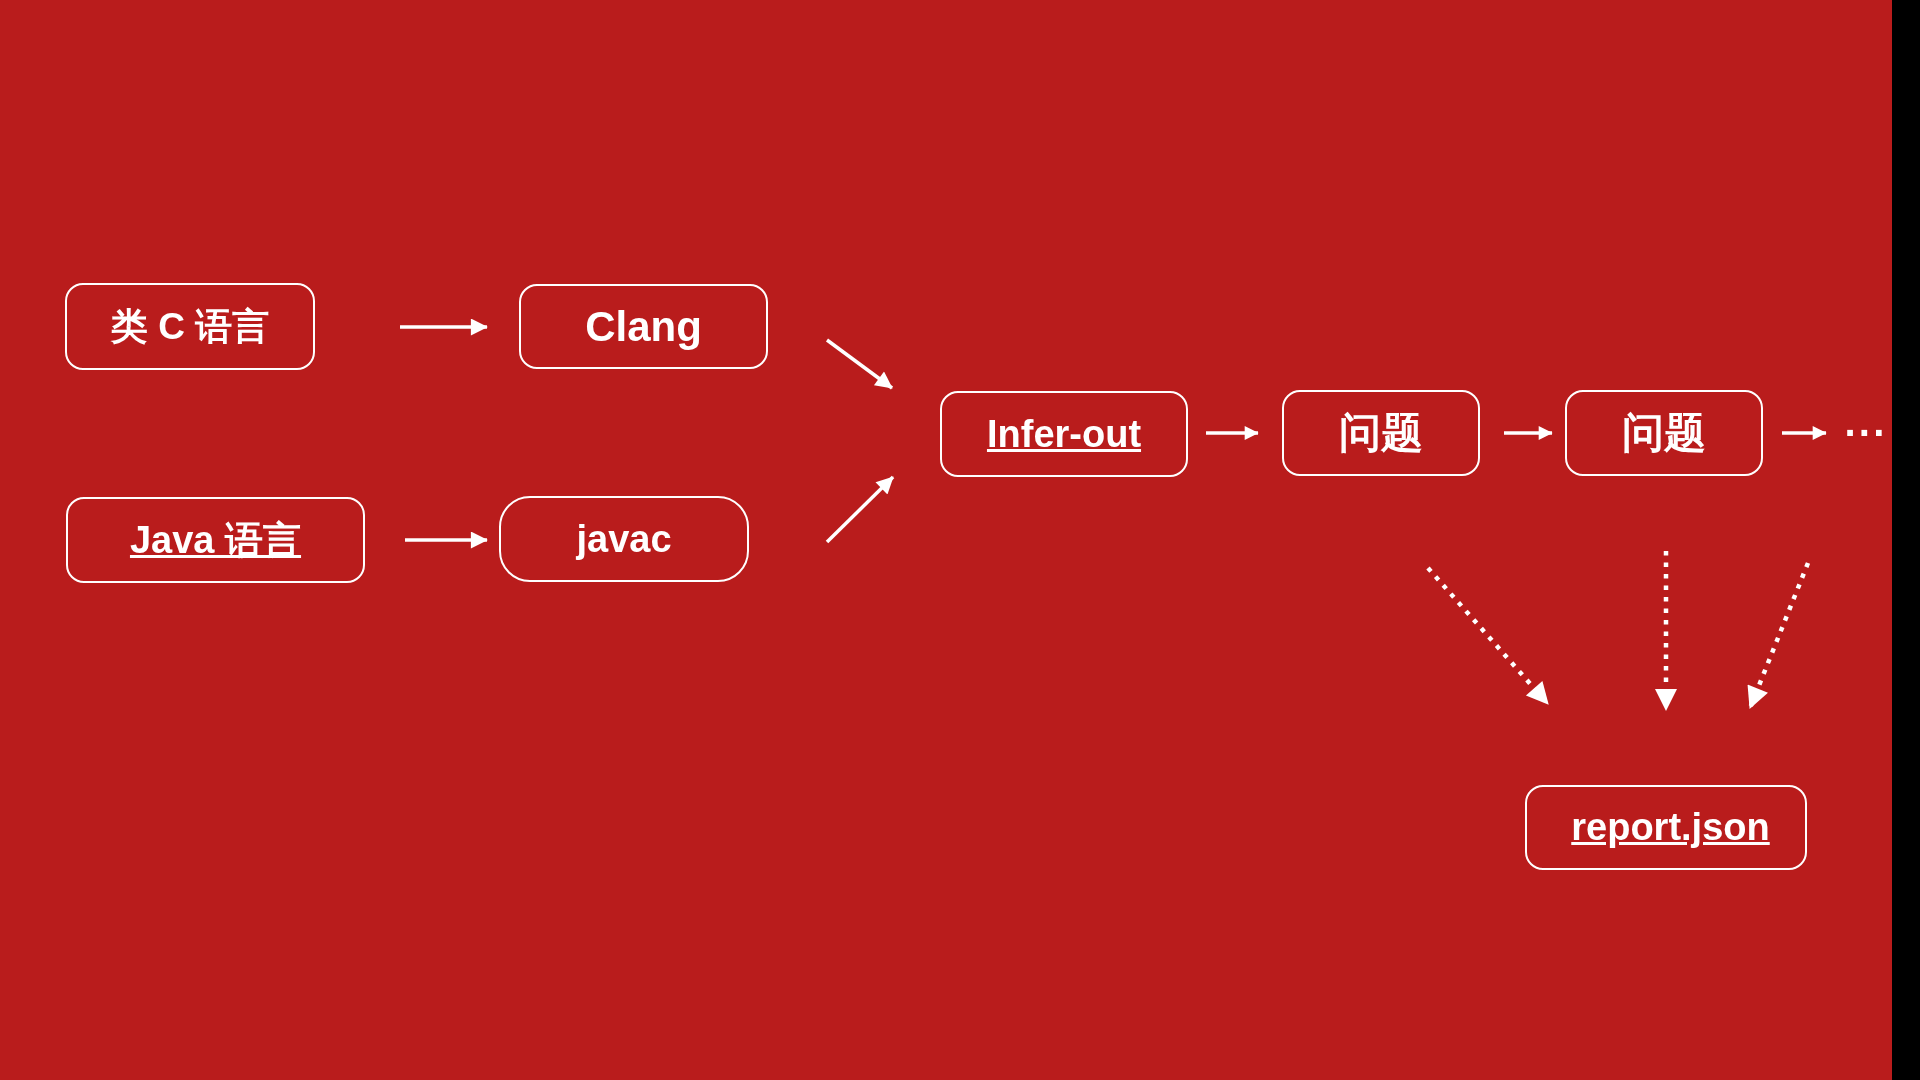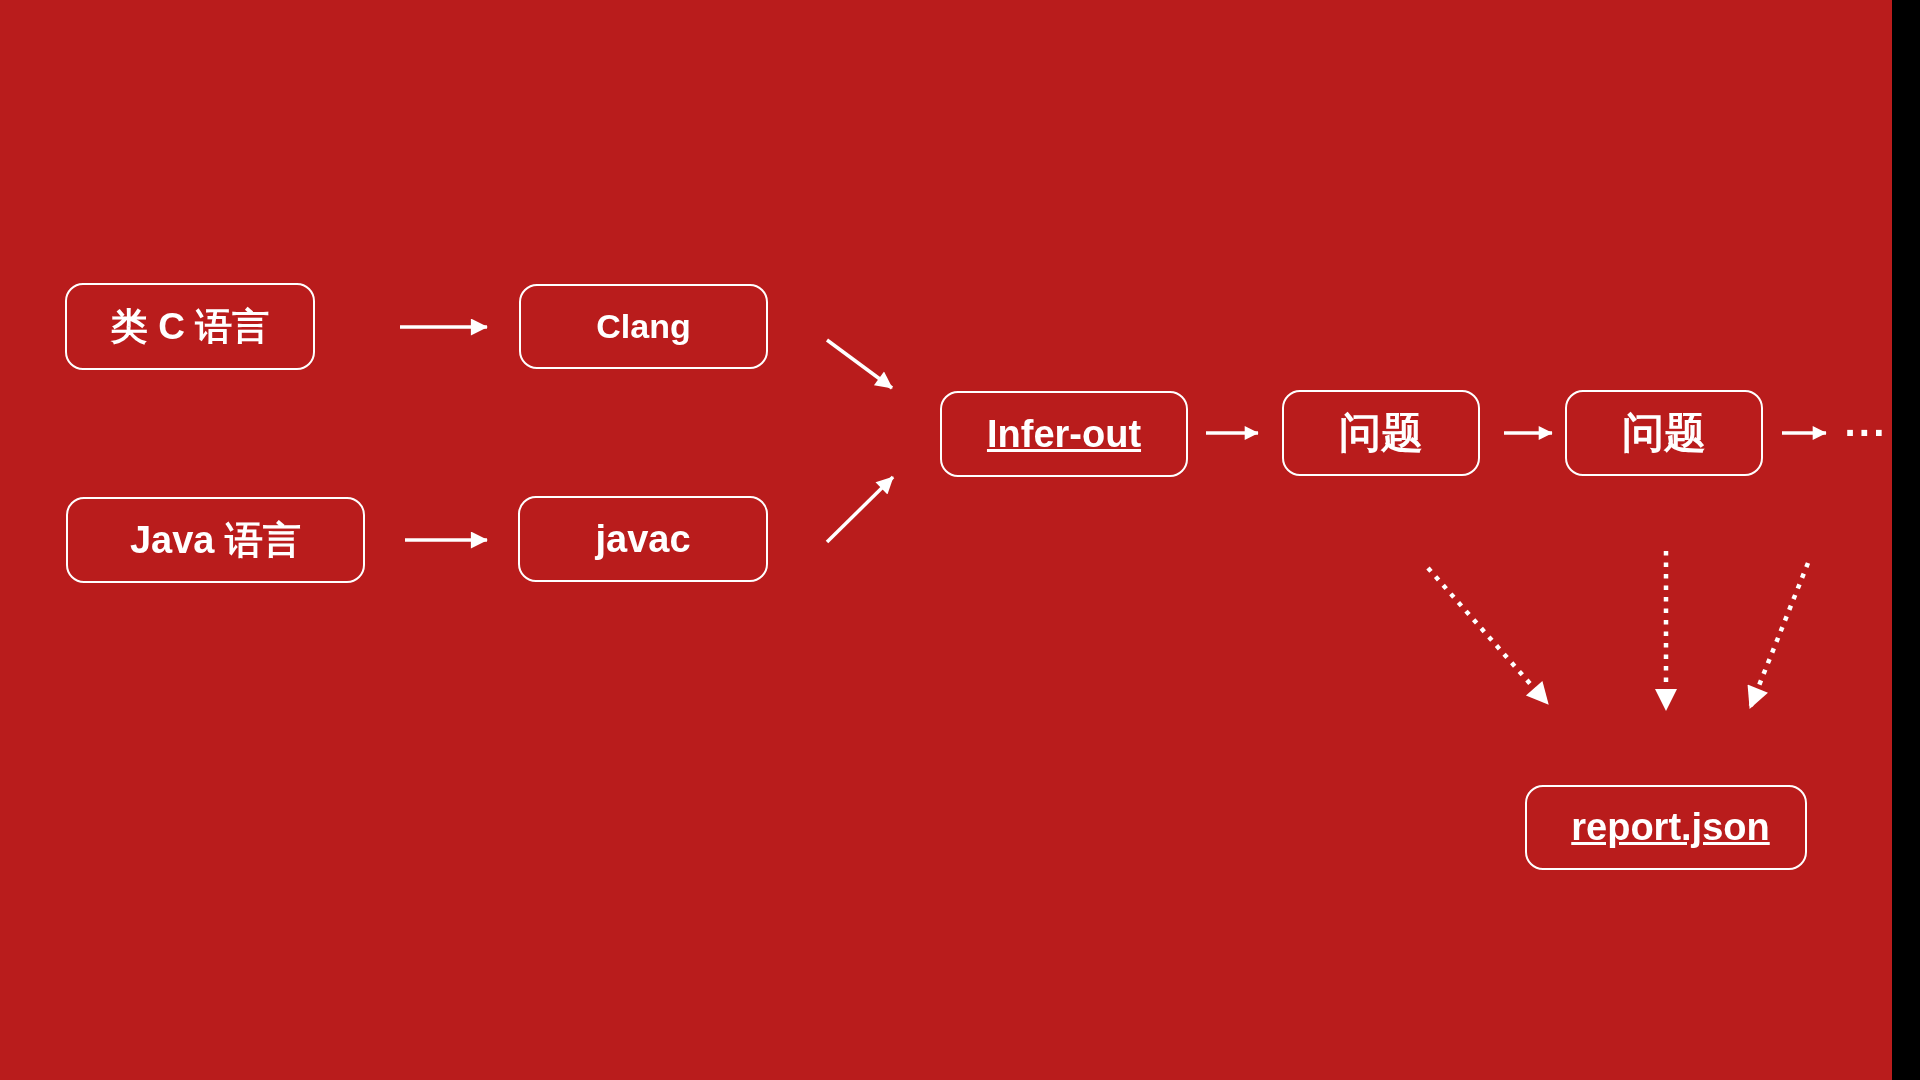--- a/index.html
+++ b/index.html
@@ -72,29 +72,29 @@
 
     <line class="edge-dotted" x1="1428" y1="568" x2="1548" y2="704" marker-end="url(#mheadDot)"></line>
     <line class="edge-dotted" x1="1666" y1="551" x2="1666" y2="710" marker-end="url(#mheadDot)"></line>
     <line class="edge-dotted" x1="1808" y1="563" x2="1750" y2="708" marker-end="url(#mheadDot)"></line>
   </svg>
 
   <div class="node" style="left:65px; top:283px; width:250px; height:87px; font-size:37px;">
     <span class="lbl">类 C 语言</span>
   </div>
 
-  <div class="node" style="left:519px; top:284px; width:249px; height:85px; font-size:34px;">
+  <div class="node" style="left:519px; top:284px; width:249px; height:85px; font-size:42px;">
     <span class="lbl">Clang</span>
   </div>
 
-  <div class="node" style="left:66px; top:497px; width:299px; height:86px; font-size:38px;">
+  <div class="node" style="left:66px; top:497px; width:299px; height:86px; font-size:38px;text-decoration:underline;">
     <span class="lbl">Java 语言</span>
   </div>
 
-  <div class="node" style="left:518px; top:496px; width:250px; height:86px; font-size:38px;">
+  <div class="node" style="left:499px; top:496px; width:250px; height:86px; font-size:38px;border-radius:31px;">
     <span class="lbl">javac</span>
   </div>
 
   <div class="node w500" style="left:940px; top:391px; width:248px; height:86px; font-size:38px;">
     <span class="lbl">Infer-out</span>
   </div>
 
   <div class="node" style="left:1282px; top:390px; width:198px; height:86px; font-size:42px;">
     <span class="lbl">问题</span>
   </div>

